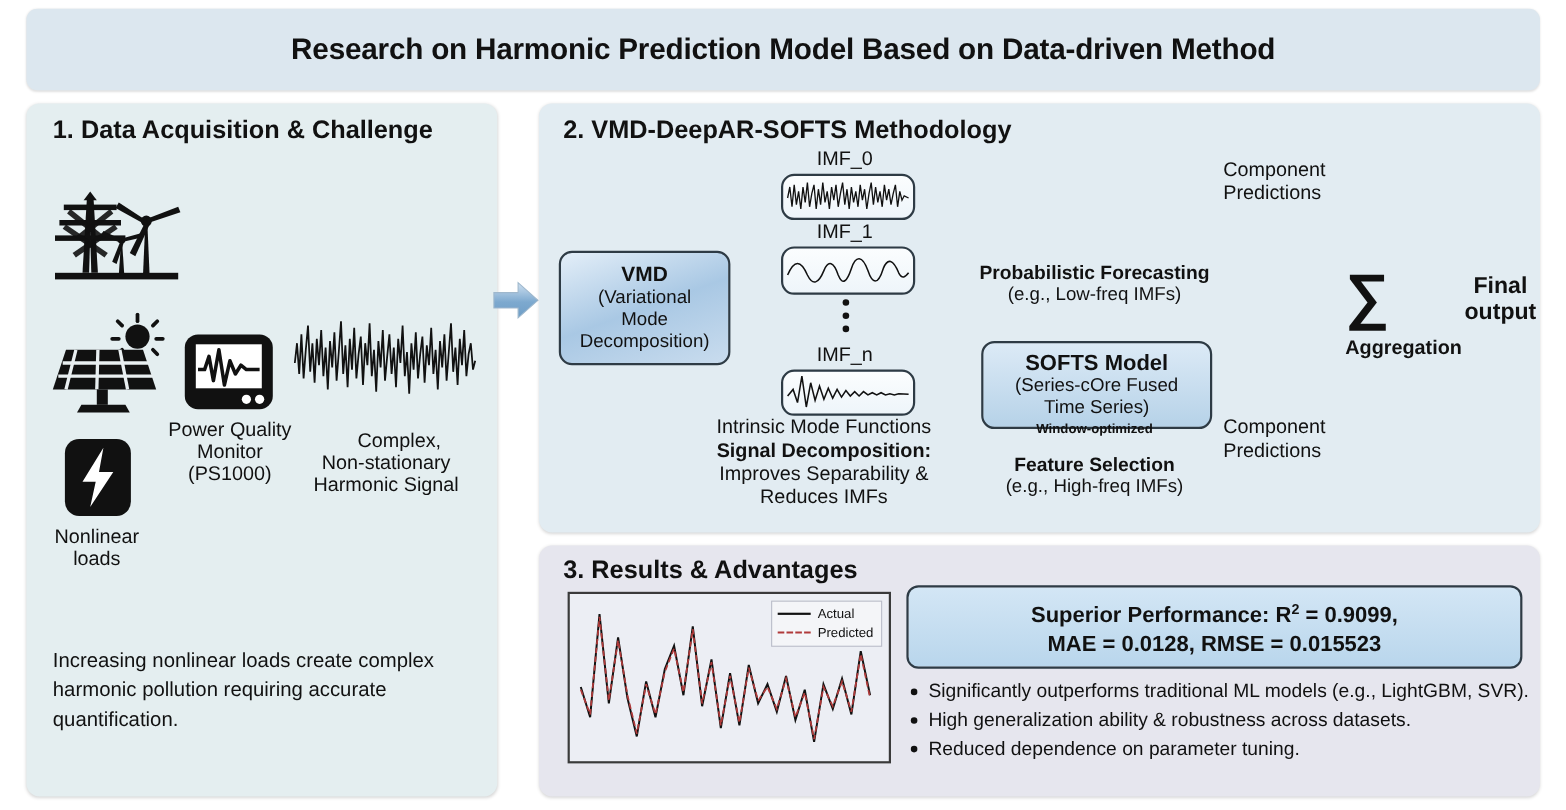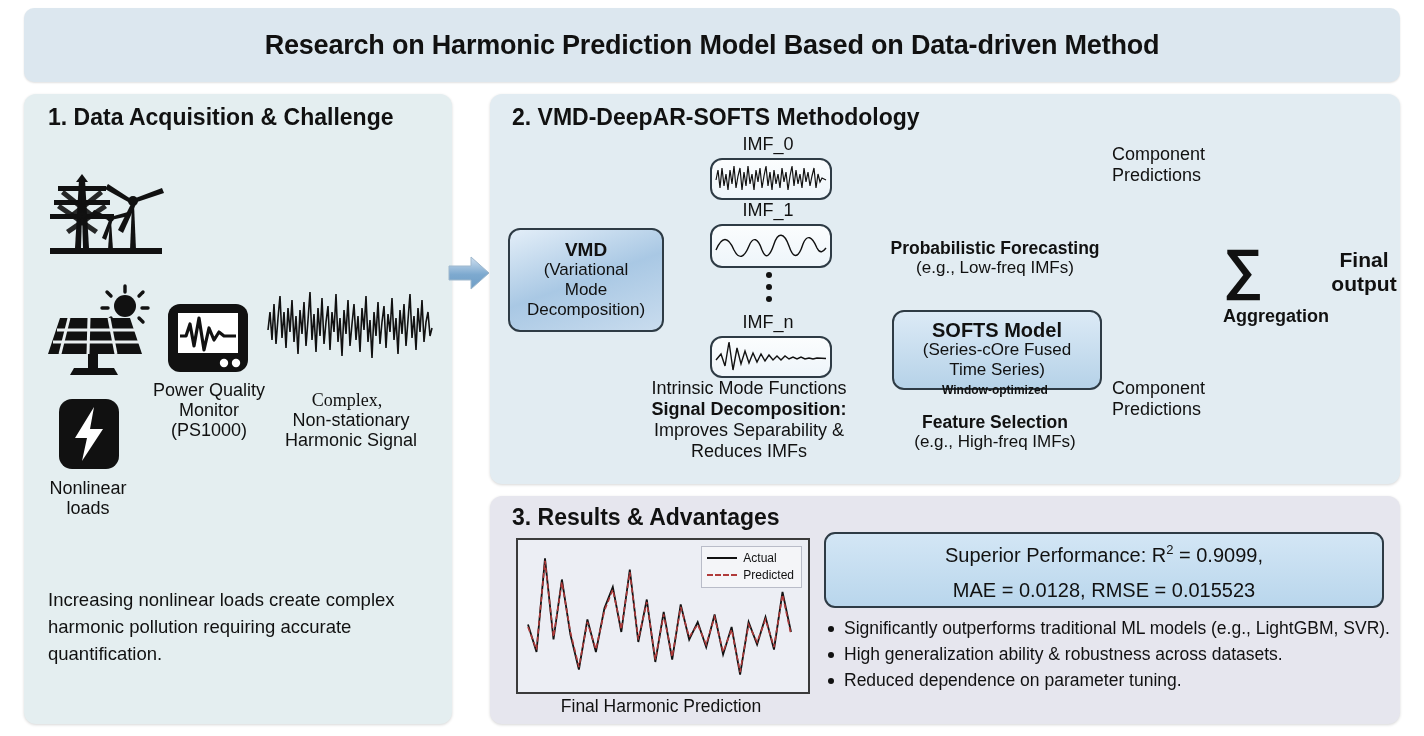--- a/index.html
+++ b/index.html
@@ -77,21 +77,21 @@
   }
   .legend .row{display:flex;align-items:center;gap:6px;font-size:12px;color:#111;}
   .legend .swatch{width:30px;height:0;border-top:2px solid #111;display:block;}
   .legend .swatch.dash{border-top:2px dashed #b03a3a;}
 
   
   #metricsbox{
     position:absolute;border:2.5px solid #2e3b45;border-radius:11px;
     background:linear-gradient(180deg,#d3e6f5 0%,#b9d6ec 100%);
     display:flex;align-items:center;justify-content:center;text-align:center;
-    font-weight:normal;font-size:20px;line-height:36px;color:#111;
+    font-weight:bold;font-size:20px;line-height:26px;color:#111;
   }
   #metricsbox sup{font-size:13px;}
 
   
   .bullets{position:absolute;font-size:17.5px;line-height:25px;color:#111;}
   .bullets .li{position:relative;padding-left:20px;margin-bottom:1px;}
   .bullets .li:before{
     content:"";position:absolute;left:4px;top:10px;width:6px;height:6px;
     border-radius:50%;background:#111;
   }
@@ -200,21 +200,21 @@
         26,18 28,60 30,34 32,72 34,28 36,52 38,20 40,64 42,38 44,10 46,58
         48,32 50,70 52,26 54,54 56,16 58,62 60,40 62,24 64,68 66,30 68,50
         70,12 72,60 74,36 76,74 78,28 80,52 82,18 84,64 86,42 88,22 90,58
         92,34 94,70 96,26 98,48 100,14 102,60 104,38 106,76 108,30 110,54
         112,20 114,62 116,40 118,24 120,66 122,32 124,50 126,16 128,58
         130,36 132,72 134,28 136,52 138,22 140,64 142,38 144,12 146,56
         148,34 150,68 152,26 154,50 156,18 158,60 160,40 162,30 164,54 166,46"></polyline>
     </svg>
   </div>
 
-  <div class="txt ctr" style="left:262px;top:390px;width:170px;font-family:Liberation Serif, serif;">Complex,</div>
+  <div class="txt ctr" style="left:278px;top:390px;width:170px;">Complex,</div>
   <div class="txt ctr" style="left:256px;top:410px;width:190px;">Non-stationary</div>
   <div class="txt ctr" style="left:256px;top:430px;width:190px;">Harmonic Signal</div>
 
   <svg class="overlay">
     <g stroke="#111" stroke-width="2.4" fill="none">
       <path d="M130 250 L154 250 L154 338 L186 338"></path>
       <path d="M130 432 L154 432 L154 338"></path>
       <path d="M250 338 L276 338"></path>
     </g>
     <polygon points="186,338 174,332 174,344" fill="#111"></polygon>
@@ -360,21 +360,20 @@
       <div class="row">
         <span class="swatch"></span>
         <span>Actual</span>
       </div>
       <div class="row">
         <span class="swatch dash"></span>
         <span>Predicted</span>
       </div>
     </div>
   </div>
-  <div class="txt ctr" style="left:512px;top:696px;width:298px;font-size:17.5px;">Final Harmonic Prediction</div>
 
   <div id="metricsbox" style="left:824px;top:532px;width:556px;height:72px;">
     <div>
       <span>Superior Performance: R</span><sup>2</sup><span> = 0.9099,</span><br>
       <span>MAE = 0.0128, RMSE = 0.015523</span>
     </div>
   </div>
 
   <div class="bullets" style="left:824px;top:616px;width:566px;">
     <div class="li">Significantly outperforms traditional ML models (e.g., LightGBM, SVR).</div>

